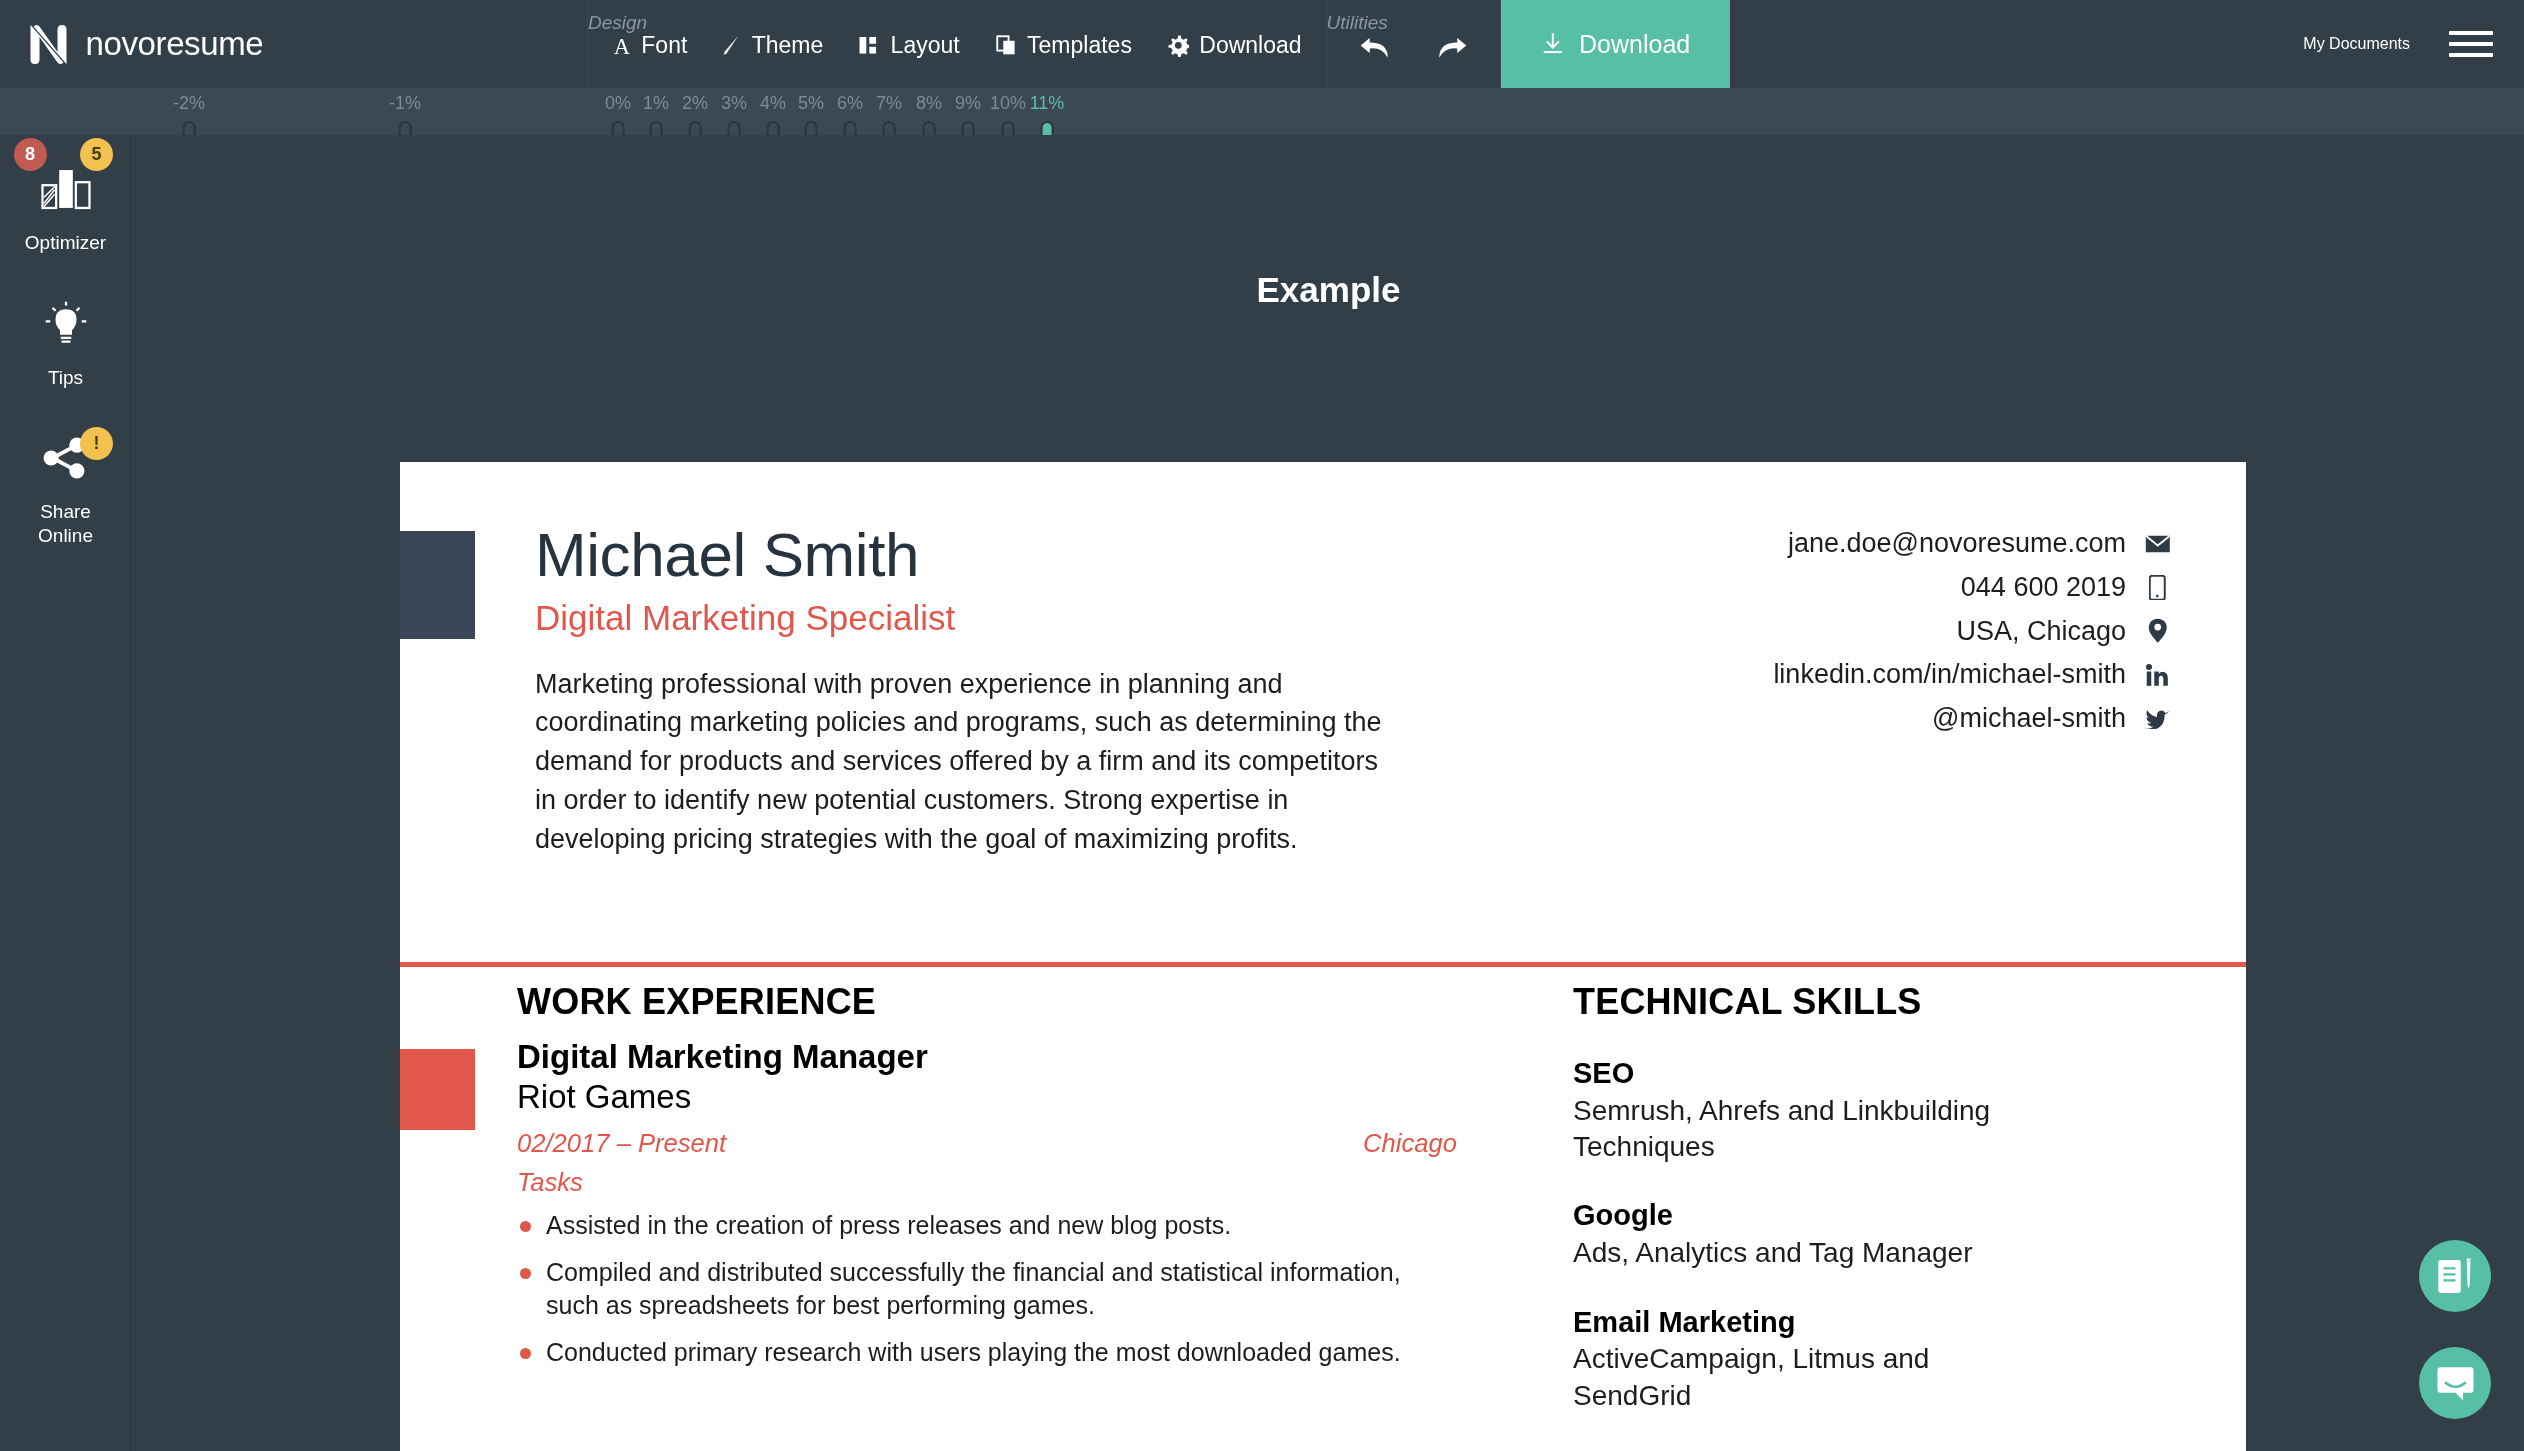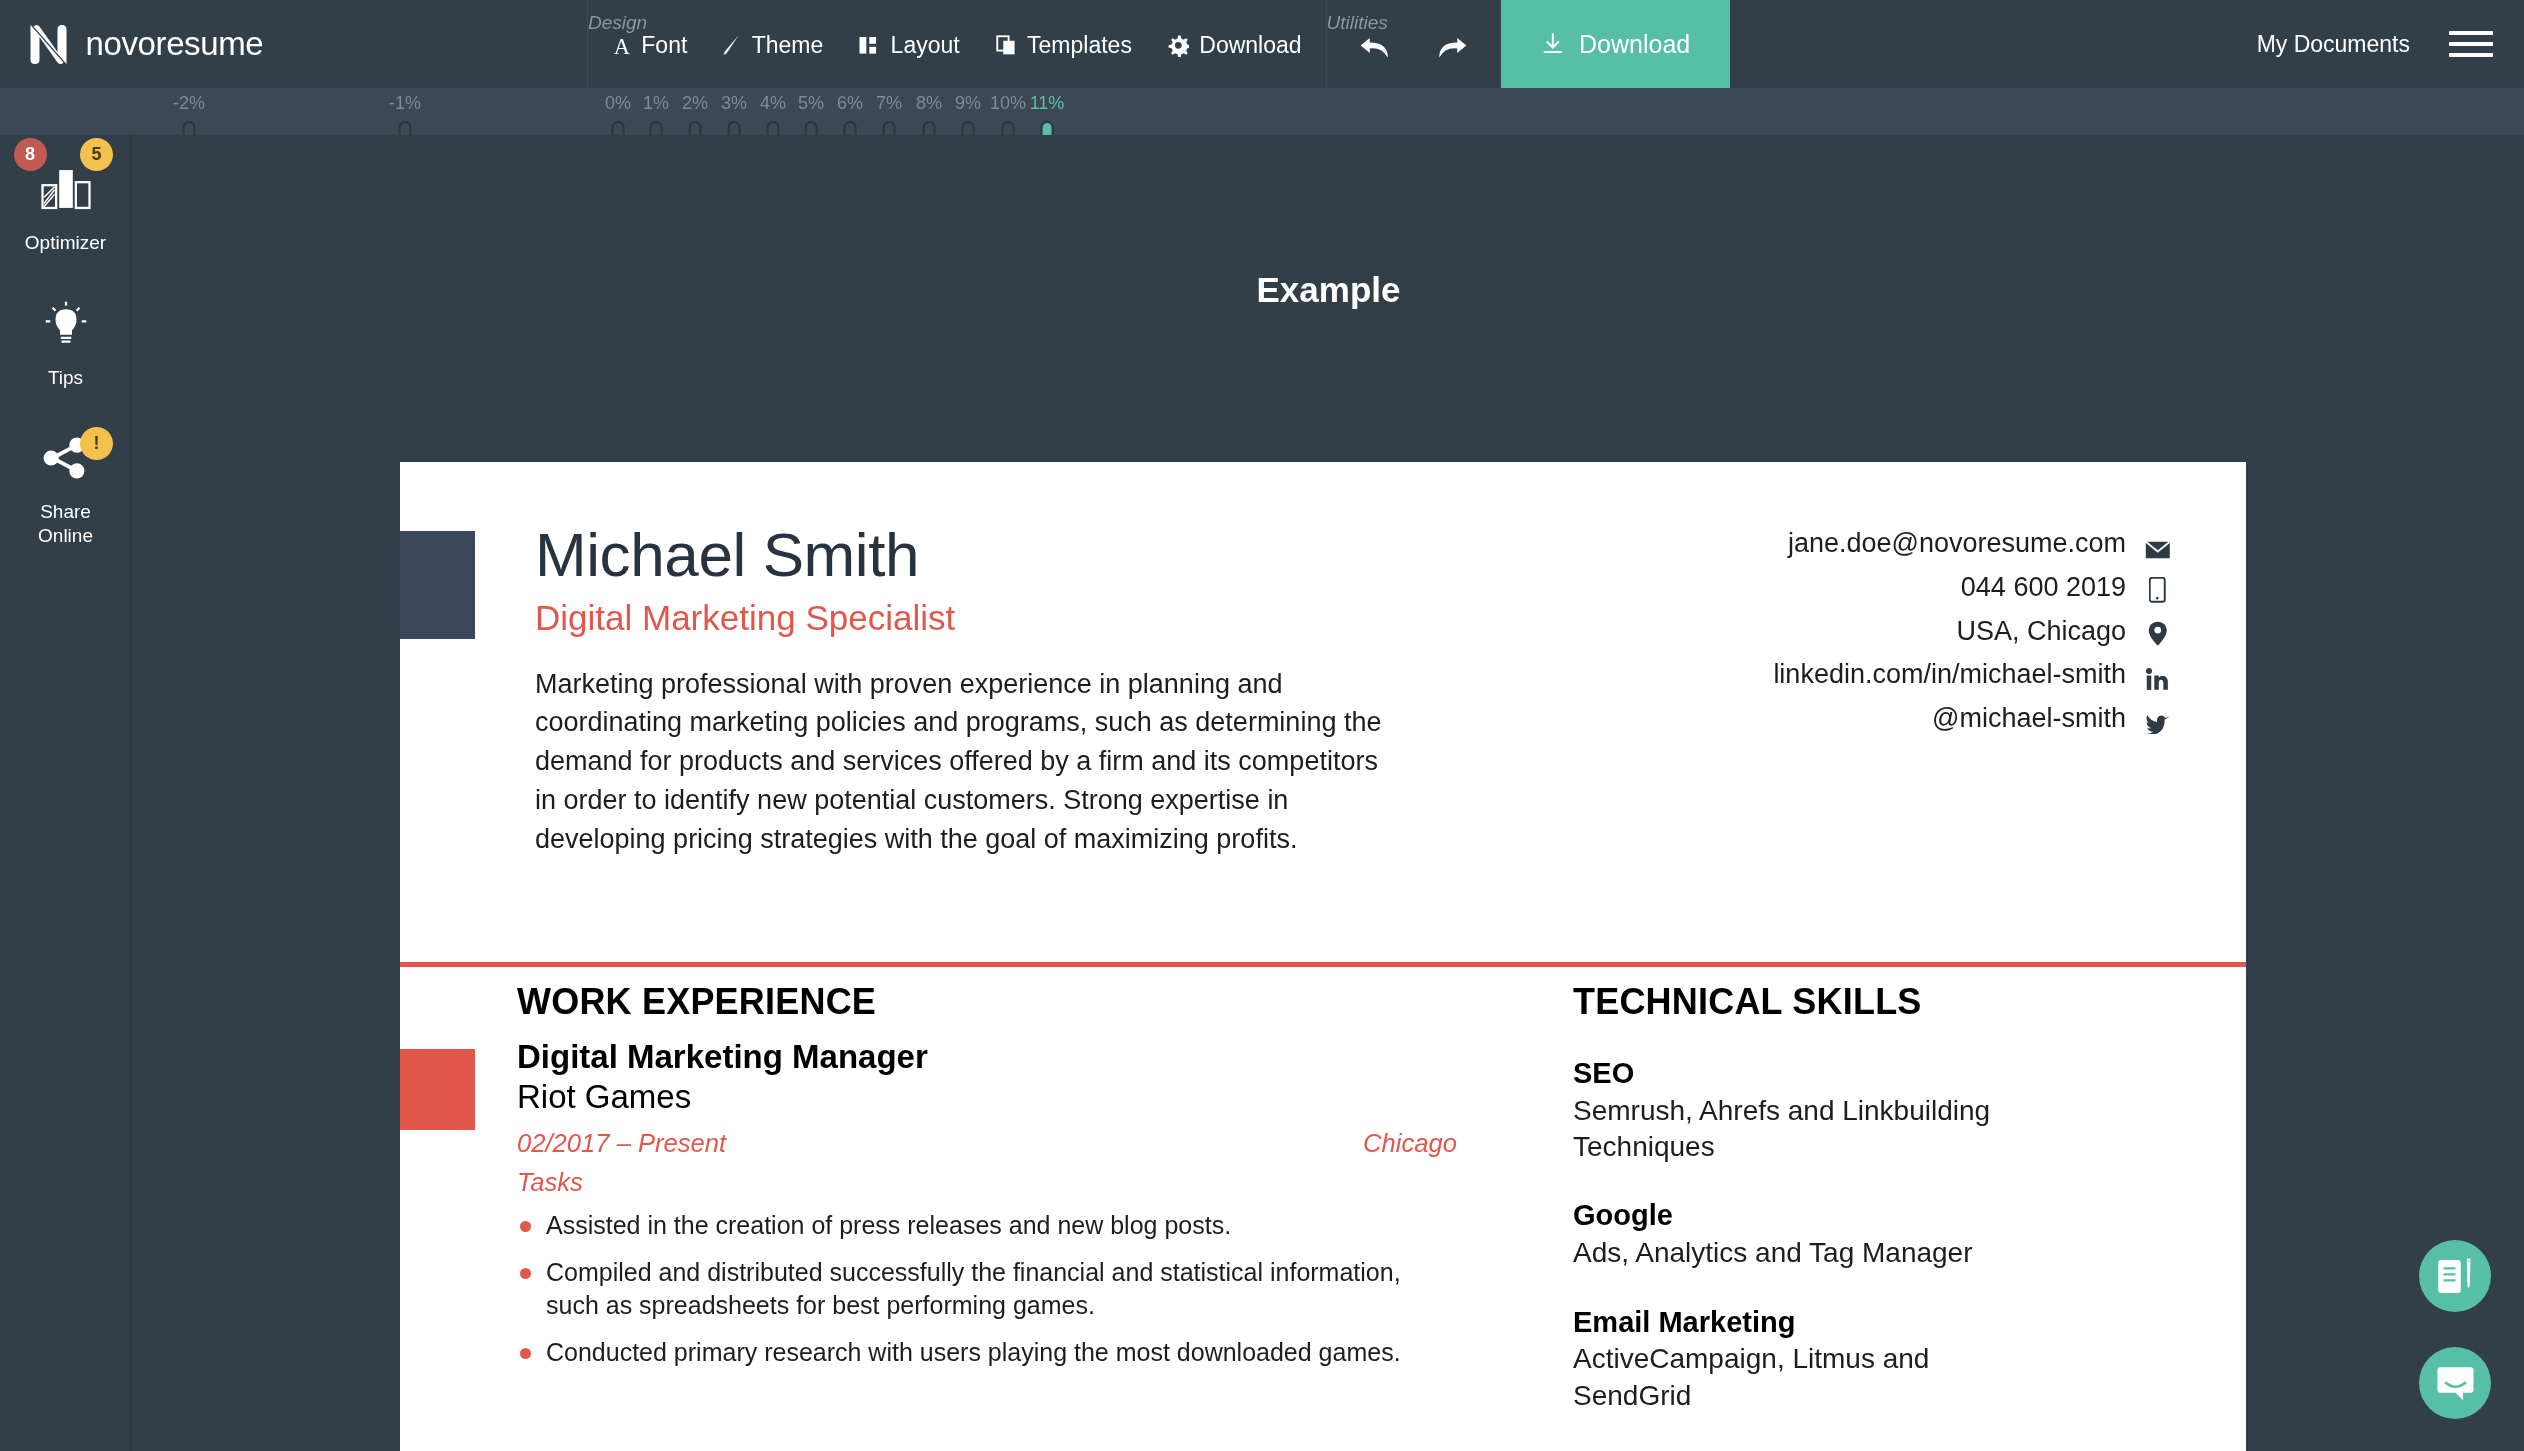--- a/index.html
+++ b/index.html
@@ -52,21 +52,21 @@
     background: #56bfa5;
     display: flex; align-items: center; justify-content: center;
     gap: 13.5px; cursor: pointer;
   }
   .download-btn .label { color: #ffffff; font-size: 25px; }
 
   .topbar-right {
     flex: 1; display: flex; align-items: center; justify-content: flex-end;
     gap: 39px; padding-right: 32px;
   }
-  .my-docs { color: #ffffff; font-size: 23px; cursor: pointer; white-space: nowrap; }
+  .my-docs { color: #ffffff; font-size: 16px; cursor: pointer; white-space: nowrap; }
   .hamburger { width: 44px; cursor: pointer; display: flex; flex-direction: column; gap: 7.5px; }
   .hamburger span { display: block; height: 3.8px; background: #ffffff; border-radius: 0.8px; }
 
   
   .ruler {
     position: absolute; top: 88px; left: 0;
     width: 2525px; height: 47px;
     background: #3c4853;
   }
   .tick { position: absolute; top: 0; height: 47px; transform: translateX(-50%); }
@@ -149,21 +149,21 @@
     margin-top: 27px; font-size: 27px; line-height: 1.44; color: #1d1d1d;
     width: 850px;
     font-family: "Liberation Sans Narrow", "Liberation Sans", sans-serif;
   }
 
   .contact-col {
     position: absolute; right: 75px; top: 66px;
     display: flex; flex-direction: column; gap: 12.8px;
   }
   .contact-row {
-    display: flex; align-items: flex-end; justify-content: flex-end; gap: 18px;
+    display: flex; align-items: center; justify-content: flex-end; gap: 18px;
   }
   .contact-text {
     font-size: 27px; color: #1d1d1d; text-align: right; white-space: nowrap;
     font-family: "Liberation Sans Narrow", "Liberation Sans", sans-serif;
   }
   .contact-ic { width: 27px; display: flex; justify-content: center; flex: none; }
 
   .divider {
     position: absolute; left: 0; top: 500px;
     width: 1846px; height: 5.3px; background: #e2574c;

